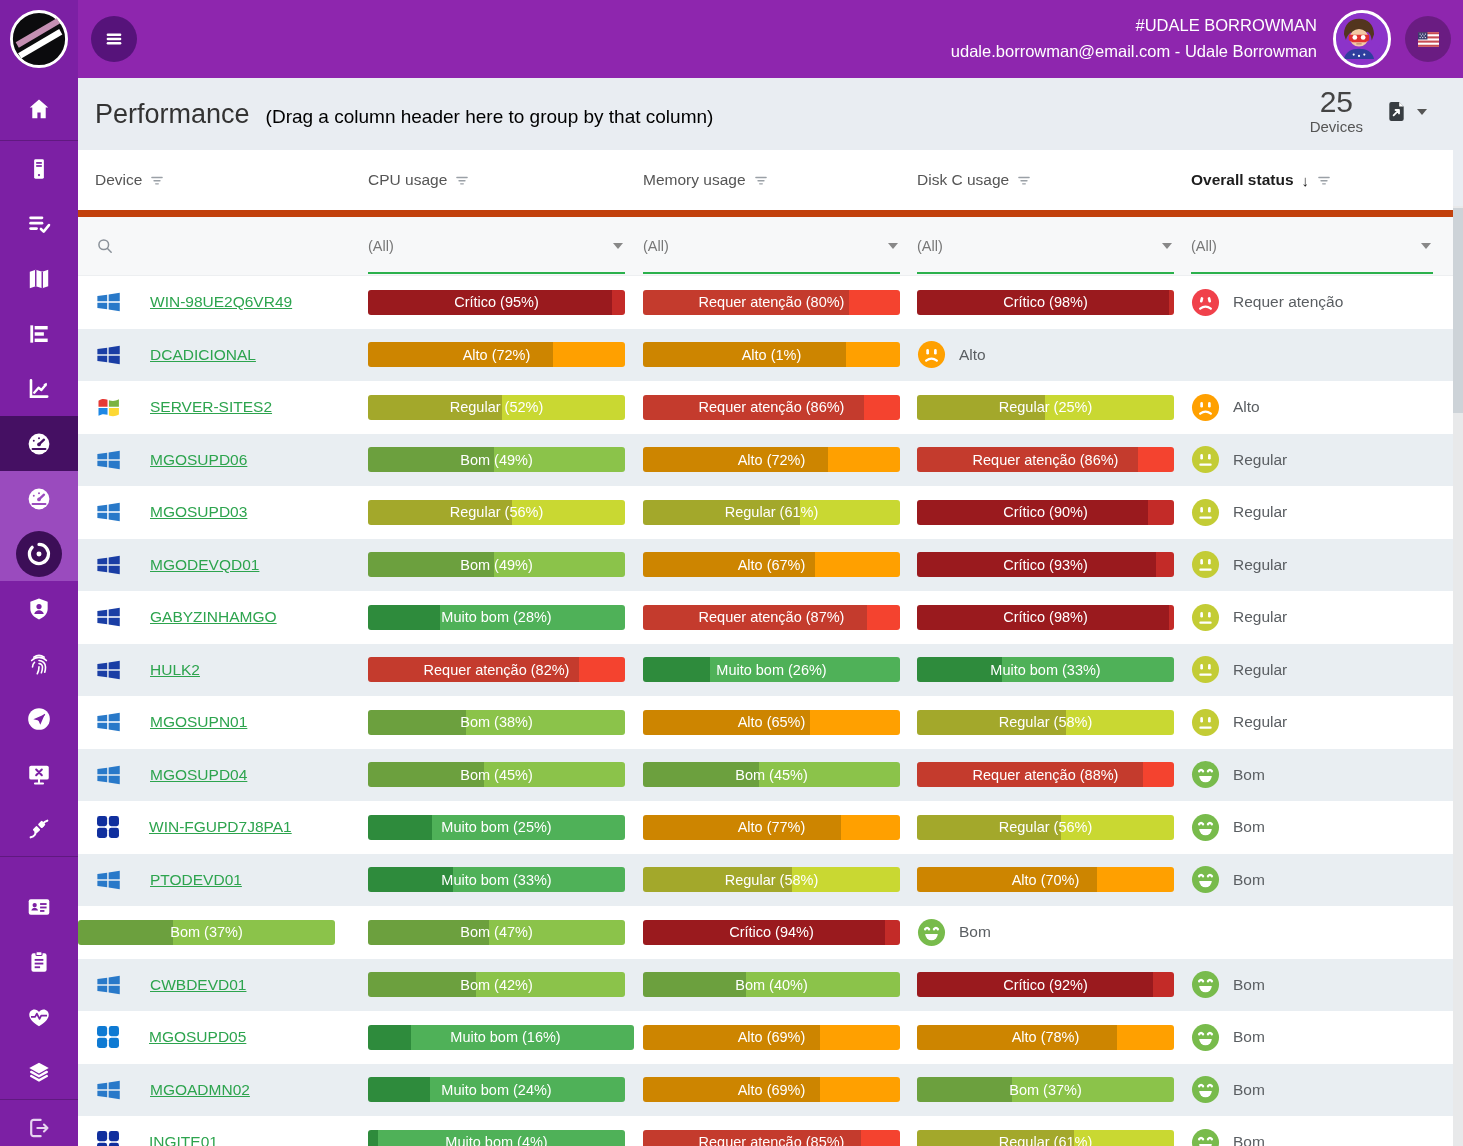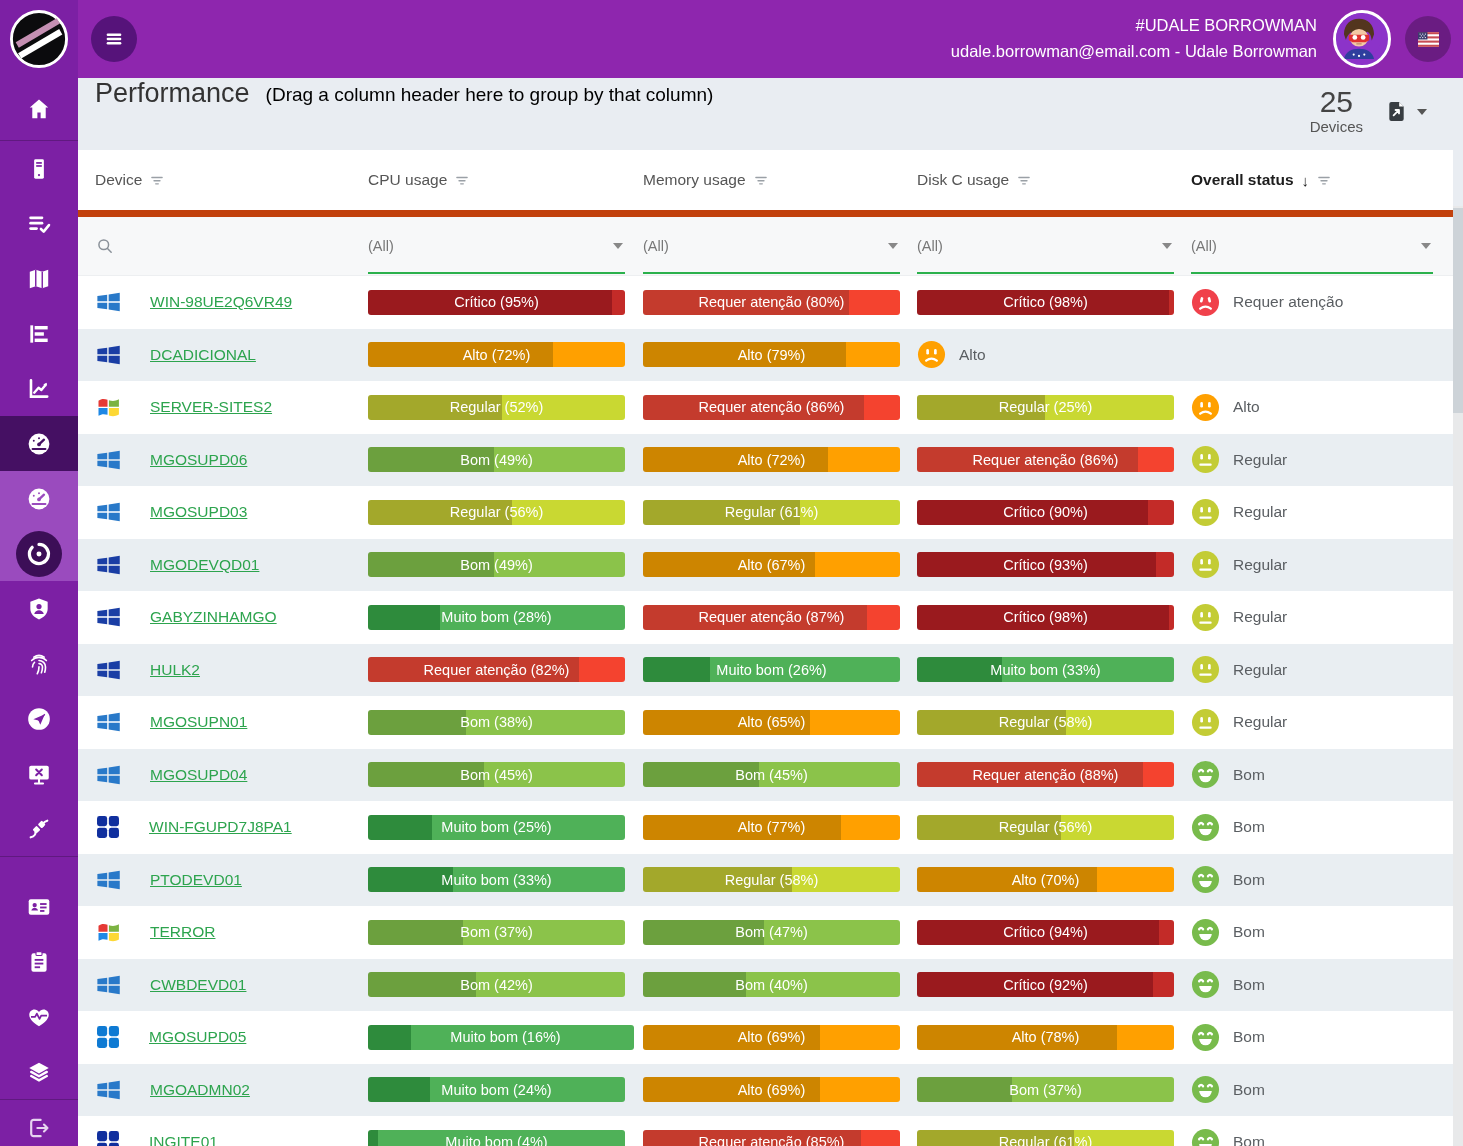--- a/index.html
+++ b/index.html
@@ -19,21 +19,21 @@
   .sidebar{position:absolute;top:78px;left:0;width:78px;height:1068px;background:#7C20A4;z-index:4;}
   .side-item{height:55px;display:flex;align-items:center;justify-content:center;cursor:pointer;}
   .side-item.first{height:62px;}
   .side-divider{height:0;border-top:1px solid rgba(0,0,0,.22);}
   .side-item.active{background:#451063;}
   .side-item.sub{background:#9A4BBE;}
   .sub-circle{width:46px;height:46px;border-radius:50%;background:#3C0E57;display:flex;align-items:center;justify-content:center;}
   .pad-top{padding-top:22px;}
   
   .content{position:absolute;left:78px;top:78px;width:1385px;height:1068px;}
-  .page-head{height:72px;display:flex;position:relative;padding-left:17px;}
+  .page-head{height:72px;display:flex;align-items:center;position:relative;padding-left:17px;}
   .title{font-size:27px;color:#333;margin-right:16px;}
   .hint{font-size:19px;color:#000000;padding-top:6px;}
   .count{position:absolute;right:100px;top:8px;text-align:center;color:#444;}
   .count .n{font-size:30px;line-height:1.05;}
   .count .l{font-size:15px;color:#555;}
   .export{position:absolute;right:30px;top:20px;background:none;border:none;display:flex;align-items:center;gap:9px;cursor:pointer;}
   .caret{width:0;height:0;border-left:5px solid transparent;border-right:5px solid transparent;border-top:6px solid #555;}
   
   .table{position:absolute;top:72px;left:0;width:1375px;height:996px;background:#fff;overflow:hidden;}
   .grid5{display:grid;grid-template-columns:290px 275px 274px 274px 1fr;}
@@ -489,21 +489,21 @@
             </span>
             <a class="dev-link">DCADICIONAL</a>
           </div>
           <div>
             <div class="bar" style="background: linear-gradient(90deg, rgb(205, 133, 0) 0%, rgb(205, 133, 0) 72%, rgb(255, 160, 0) 72%, rgb(255, 160, 0) 100%);">
               <span>Alto (72%)</span>
             </div>
           </div>
           <div>
             <div class="bar" style="background: linear-gradient(90deg, rgb(205, 133, 0) 0%, rgb(205, 133, 0) 79%, rgb(255, 160, 0) 79%, rgb(255, 160, 0) 100%);">
-              <span>Alto (79%)</span>
+              <span>Alto (1%)</span>
             </div>
           </div>
           <div class="status-cell">
             <span class="icn">
               <svg width="29" height="29" viewBox="0 0 24 24">
                 <circle cx="12" cy="12" r="11.2" fill="#FFA000"></circle>
                 <rect x="7.7" y="7.5" width="2.2" height="4.6" rx="1.1" fill="#fff"></rect>
                 <rect x="14.1" y="7.5" width="2.2" height="4.6" rx="1.1" fill="#fff"></rect>
                 <path d="M7.6 17.1Q12 13.8 16.4 17.1" stroke="#fff" stroke-width="1.9" fill="none" stroke-linecap="round"></path>
               </svg>
@@ -913,31 +913,20 @@
                 <circle cx="12" cy="12" r="11.2" fill="#78BB4C"></circle>
                 <path d="M6.7 9.3Q8.35 6.9 10 9.3" stroke="#fff" stroke-width="1.9" fill="none" stroke-linecap="round"></path>
                 <path d="M14 9.3Q15.65 6.9 17.3 9.3" stroke="#fff" stroke-width="1.9" fill="none" stroke-linecap="round"></path>
                 <path d="M6.8 13.2H17.2A5.2 5.2 0 0 1 6.8 13.2Z" fill="#fff"></path>
               </svg>
             </span>
             <span>Bom</span>
           </div>
         </div>
         <div class="row grid5">
-          <div class="dev-cell">
-            <span class="icn">
-              <svg width="27" height="25" viewBox="0 0 18 18">
-      <path fill="#E53935" d="M1.8 4.1C3.9 2.6 5.9 2.6 8.3 3.5v4.9H1.8Z"></path>
-      <path fill="#7CB342" d="M9.3 3.7c2.6.9 4.6.7 7.2-.7v5.4H9.3Z"></path>
-      <path fill="#1E88E5" d="M1.8 9.4h6.5v4.9c-2.4-.8-4.4-.7-6.5.7Z"></path>
-      <path fill="#FDD835" d="M9.3 9.4h7.2v4.7c-2.6 1.4-4.6 1.5-7.2.7Z"></path>
-              </svg>
-            </span>
-            <a class="dev-link">TERROR</a>
-          </div>
           <div>
             <div class="bar" style="background: linear-gradient(90deg, rgb(108, 160, 62) 0%, rgb(108, 160, 62) 37%, rgb(139, 195, 74) 37%, rgb(139, 195, 74) 100%);">
               <span>Bom (37%)</span>
             </div>
           </div>
           <div>
             <div class="bar" style="background: linear-gradient(90deg, rgb(108, 160, 62) 0%, rgb(108, 160, 62) 47%, rgb(139, 195, 74) 47%, rgb(139, 195, 74) 100%);">
               <span>Bom (47%)</span>
             </div>
           </div>

